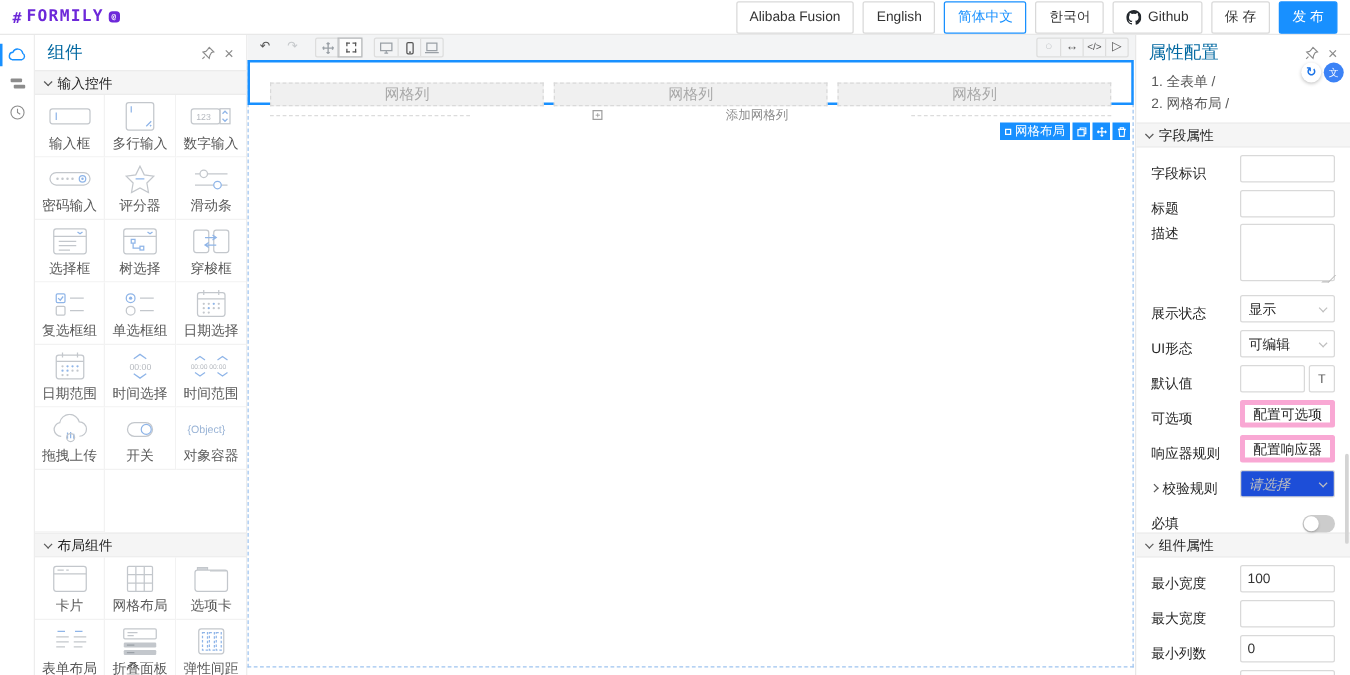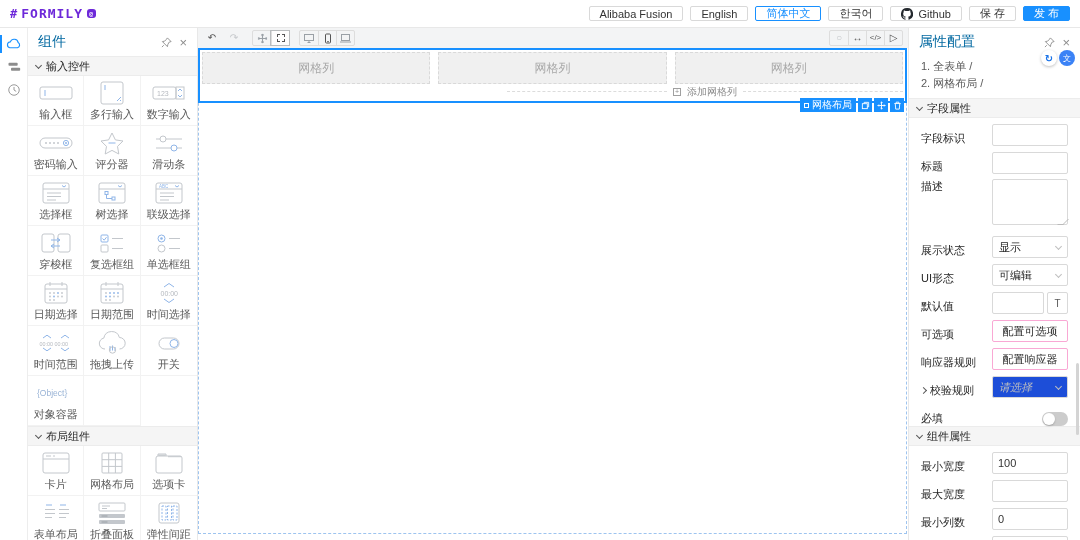--- a/index.html
+++ b/index.html
@@ -9,21 +9,21 @@
 
   
   .topbar { position:absolute; top:0; left:0; right:0; height:28px; background:#fff;
     border-bottom:1px solid #e8e8e8; display:flex; align-items:center; padding:0 10px; }
   .logo { display:flex; align-items:center; gap:3px; color:#6d28d9; font-weight:bold;
     font-family:"DejaVu Sans Mono","Liberation Mono",monospace; font-size:13px; letter-spacing:1px; }
   .logo .hash { font-size:12px; }
   .logo .badge { width:9px; height:9px; border-radius:3px; background:#6d28d9; color:#fff;
     font-size:6px; display:inline-flex; align-items:center; justify-content:center; margin-left:1px;}
   .tb-actions { margin-left:auto; display:flex; align-items:center; gap:7px; }
-  .tb-btn { height:15px; padding:0 10px; font-size:11px; border:1px solid #d9d9d9; border-radius:2px;
+  .tb-btn { height:26px; padding:0 10px; font-size:11px; border:1px solid #d9d9d9; border-radius:2px;
     background:#fff; color:#333; display:inline-flex; align-items:center; gap:5px; cursor:pointer; white-space:nowrap;}
   .tb-btn.active { color:#1890ff; border-color:#1890ff; }
   .tb-btn.primary { background:#1890ff; border-color:#1890ff; color:#fff; }
 
   
   .rail { position:absolute; top:28px; left:0; width:28px; bottom:0; background:#fff;
     border-right:1px solid #ededed; display:flex; flex-direction:column; align-items:center; padding-top:6px; gap:3px;}
   .rail-item { width:28px; height:20px; display:flex; align-items:center; justify-content:center; cursor:pointer; position:relative;}
   .rail-item.active::before { content:""; position:absolute; left:0; top:1px; bottom:1px; width:2px; background:#1890ff; }
 
@@ -59,26 +59,26 @@
     font-size:10px; color:#9aa0a6; cursor:pointer; line-height:1;}
   .ticon.dark { color:#555; }
   .ticon.disabled { color:#c6c9cc; cursor:default; }
   .ticon.activebox { background:#fdfdfd; outline:1px solid #b9bcbe; }
   .ticon svg { stroke:#9aa0a6; fill:none; stroke-width:1; }
   .ticon.dark svg { stroke:#555; }
   .sel-sq { width:8px; height:8px; border:1px dashed #555; }
   .cv-right { margin-left:auto; display:flex; align-items:center; }
   .form-area { position:absolute; top:20px; left:0; right:1px; bottom:6px; border:1px dashed #9ec4ef; background:#fff; }
 
-  .grid-sel { position:absolute; top:-1px; left:-1px; right:-1px; height:55px; border:2px solid #1890ff;
-    background:#fff; padding:2px; display:flex; flex-direction:column; }
+  .grid-sel { position:absolute; top:-1px; left:-1px; right:-1px; height:36px; border:2px solid #1890ff;
+    background:#fff; padding:16px; display:flex; flex-direction:column; }
   .grid-cols { flex:1; display:flex; gap:8px; }
   .grid-col { flex:1; background:#f0f0f0; border:1px dashed #d9d9d9; color:#a8a8a8; font-size:12px;
     display:flex; align-items:center; justify-content:center; }
-  .grid-add { height:15px; display:flex; align-items:center; justify-content:flex-end; gap:6px;
+  .grid-add { height:15px; display:flex; align-items:center; justify-content:space-between; gap:6px;
     color:#8c8c8c; font-size:10px; cursor:pointer; }
   .leader { width:160px; border-top:1px dashed #dcdcdc; }
   .addplus { width:8px; height:8px; border:1px solid #a0a0a0; font-size:7px; display:inline-flex;
     align-items:center; justify-content:center; color:#8c8c8c; }
   .grid-tag { position:absolute; top:49px; right:2px; display:flex; gap:2px; z-index:4; }
   .tag-main { background:#1890ff; color:#fff; font-size:10px; height:14px; display:flex; align-items:center;
     gap:3px; padding:0 4px; cursor:pointer; }
   .tag-main .sq { width:5px; height:5px; border:1px solid #fff; }
   .tag-btn { width:14px; height:14px; background:#1890ff; display:flex; align-items:center; justify-content:center; cursor:pointer;}
   .tag-btn svg { stroke:#fff; fill:none; stroke-width:1; }
@@ -104,21 +104,21 @@
     font-size:11px; padding:3px 5px; outline:none; position:relative; font-family:inherit;}
   .ta-wrap { position:relative; width:76px; }
   .ta-grip { position:absolute; right:2px; bottom:4px; width:6px; height:6px;
     border-right:1px solid #bbb; border-bottom:1px solid #bbb; transform:skew(-45deg) rotate(0deg); pointer-events:none;}
   .ctrl-select { width:76px; height:22px; border:1px solid #d9d9d9; border-radius:2px; display:flex;
     align-items:center; justify-content:space-between; padding:0 6px; font-size:11px; color:#262626;
     background:#fff; cursor:pointer; }
   .ctrl-select .chevs { width:5px; height:5px; border-right:1px solid #bfbfbf; border-bottom:1px solid #bfbfbf;
     transform:rotate(45deg); margin-top:-2px; }
   .ctrl-select.disabled { background:#1d4ed8; color:#bfbfbf; cursor:not-allowed;font-style:italic; }
-  .ctrl-btn { width:76px; height:22px; border:1px solid #f9a8d4; border-radius:2px; background:#fff;
+  .ctrl-btn { width:76px; height:22px; border:4px solid #f9a8d4; border-radius:2px; background:#fff;
     font-size:11px; color:#262626; cursor:pointer; font-family:inherit; }
   .dgroup { display:flex; gap:3px; align-items:center; }
   .dgroup .ctrl-input { width:52px; }
   .addon { width:21px; height:22px; border:1px solid #d9d9d9; border-radius:2px; background:#fff;
     font-size:10px; color:#595959; display:flex; align-items:center; justify-content:center; cursor:pointer;}
   .switch { width:26px; height:14px; border-radius:7px; background:#ccc; position:relative; cursor:pointer; }
   .switch .knob { position:absolute; left:1px; top:1px; width:12px; height:12px; border-radius:50%;
     background:#fff; box-shadow:0 1px 2px rgba(0,0,0,.2); }
   .pscroll { position:absolute; right:1px; top:335px; width:3px; height:72px; background:#d4d4d4; border-radius:2px; }
 </style>
@@ -270,32 +270,20 @@
               <rect class="b" x="12" y="10.5" width="3" height="3"></rect>
               <rect class="b" x="19" y="16" width="3" height="3"></rect>
               <path class="b" d="M13.5 13.5v4H19"></path>
             </svg>
           </span>
         <span class="clabel">树选择</span>
       </div>
       <div class="cell">
         <span class="cicon">
             <svg width="38" height="24" viewBox="0 0 38 24">
-              <rect x="6" y="2" width="26" height="20" rx="2"></rect>
-              <path d="M6 8h26"></path>
-              <text x="9" y="6.8" font-size="4.5" fill="#8fb5e8">ABC</text>
-              <path class="b" d="M25 4.5l2 1.5 2-1.5"></path>
-              <path d="M10 12h14M10 15.5h14M10 19h9"></path>
-            </svg>
-          </span>
-        <span class="clabel">联级选择</span>
-      </div>
-      <div class="cell">
-        <span class="cicon">
-            <svg width="38" height="24" viewBox="0 0 38 24">
               <rect x="5" y="3" width="12" height="18" rx="2"></rect>
               <rect x="21" y="3" width="12" height="18" rx="2"></rect>
               <path class="b" d="M14 9h9m-3-2 3 2-3 2"></path>
               <path class="b" d="M23 15h-9m3-2-3 2 3 2"></path>
             </svg>
           </span>
         <span class="clabel">穿梭框</span>
       </div>
       <div class="cell">
         <span class="cicon">

